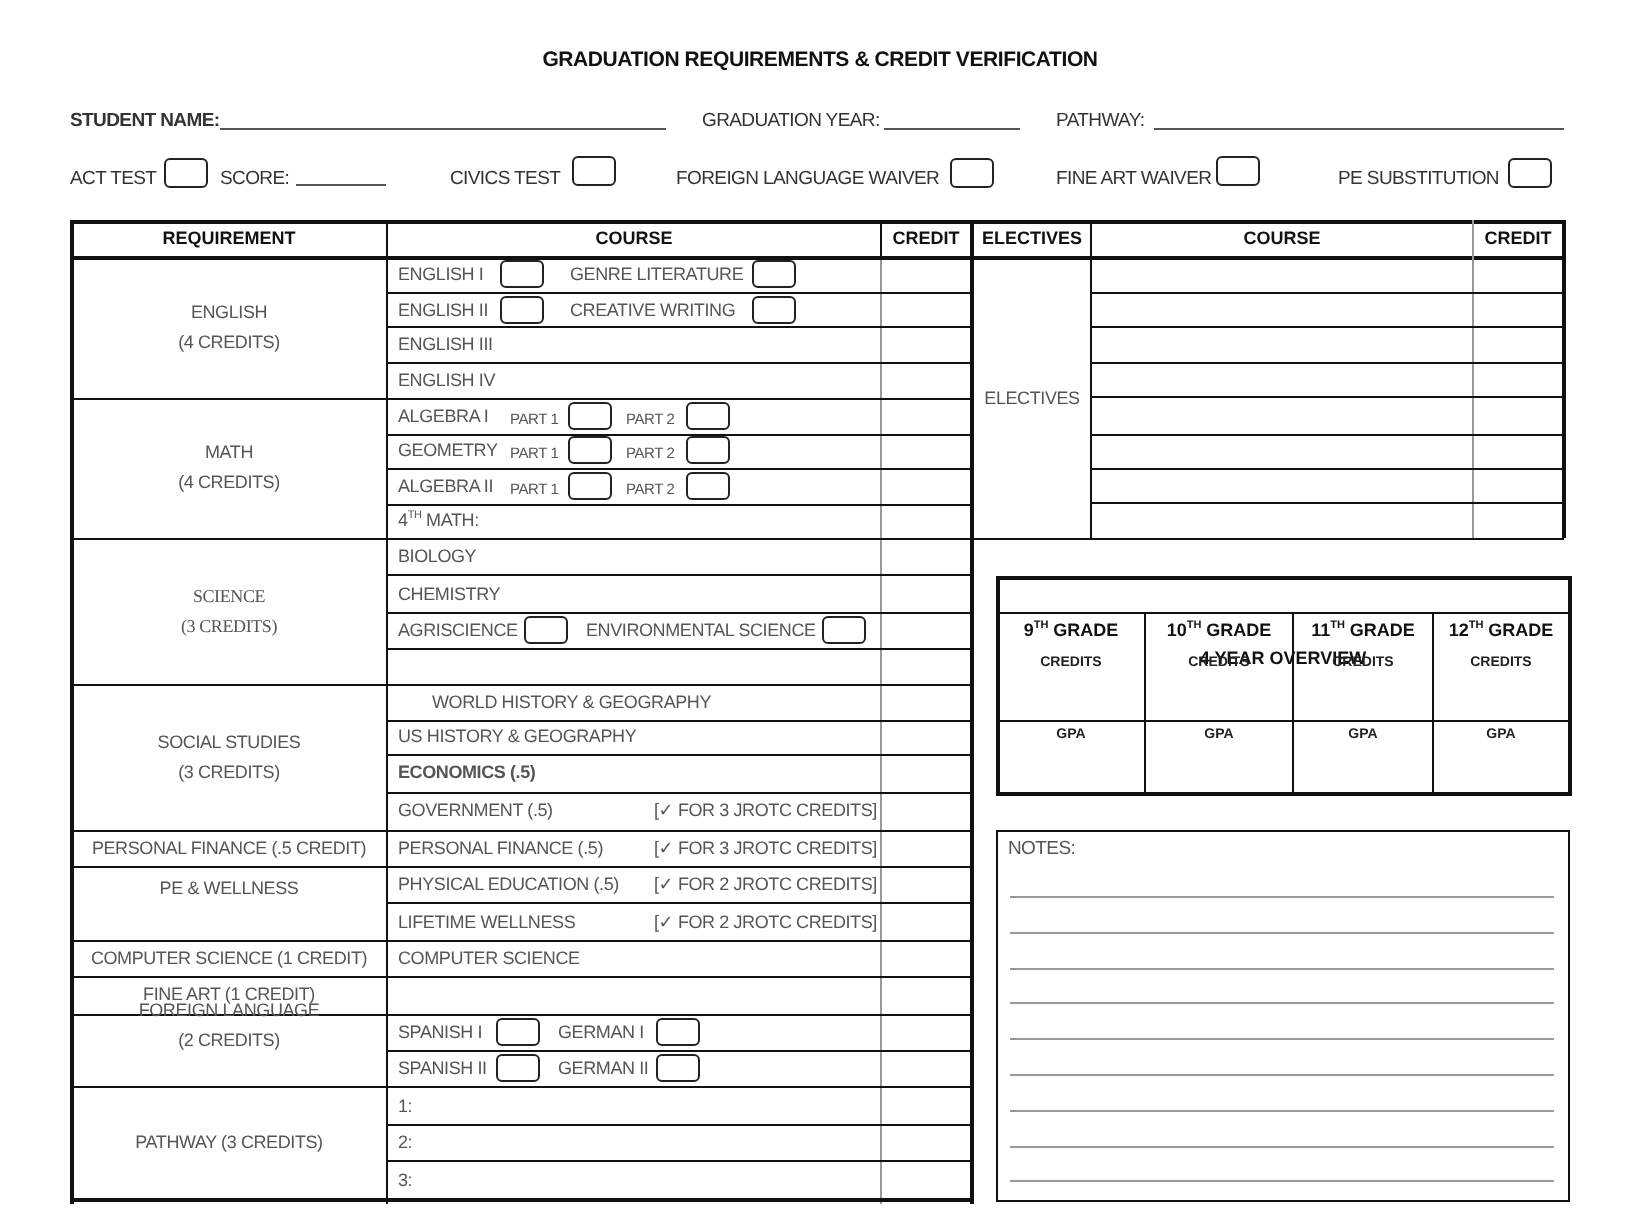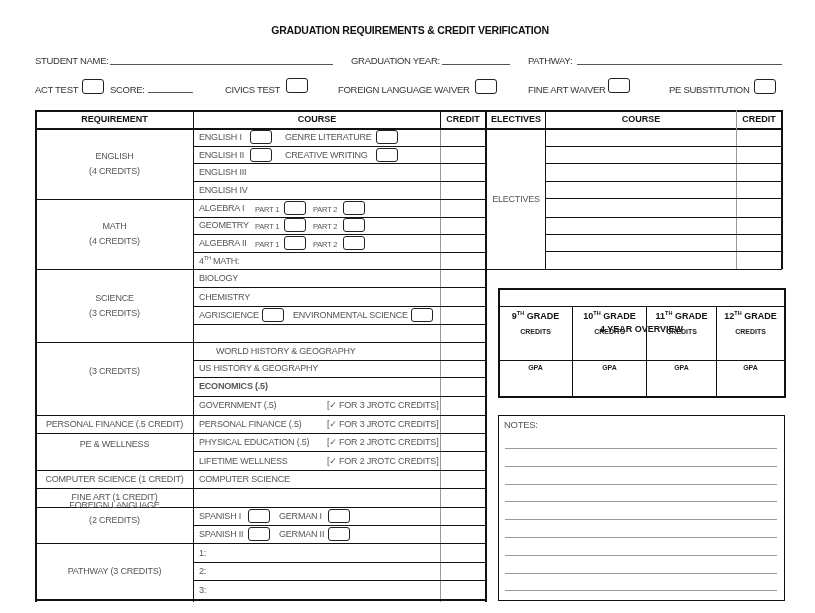--- a/index.html
+++ b/index.html
@@ -25,21 +25,21 @@
   sup { font-size: 5.5px; vertical-align: 4px; }
   .ov-hdr { position: absolute; font-size: 9px; font-weight: bold; color: #111; text-align: center; white-space: nowrap; }
   .ov-sub { position: absolute; font-size: 7px; font-weight: bold; color: #222; text-align: center; white-space: nowrap; }
   .note-line { position: absolute; left: 505px; width: 272px; border-top: 1px solid #999; height: 0; }
 </style>
 </head>
 <body>
 
 <div class="abs title">GRADUATION REQUIREMENTS &amp; CREDIT VERIFICATION</div>
 
-<span class="abs lbl" style="left:35px;top:55px;">STUDENT NAME:</span>
+<span class="abs lbl" style="left:35px;top:55px;font-weight:bold;">STUDENT NAME:</span>
 <div class="abs uline" style="left:110px;top:64px;width:223px;"></div>
 <span class="abs lbl" style="left:351px;top:55px;">GRADUATION YEAR:</span>
 <div class="abs uline" style="left:442px;top:64px;width:68px;"></div>
 <span class="abs lbl" style="left:528px;top:55px;">PATHWAY:</span>
 <div class="abs uline" style="left:577px;top:64px;width:205px;"></div>
 
 <span class="abs lbl" style="left:35px;top:84px;">ACT TEST</span>
 <div class="abs cb" style="left:82px;top:79px;width:22px;height:15px;"></div>
 <span class="abs lbl" style="left:110px;top:84px;">SCORE:</span>
 <div class="abs uline" style="left:148px;top:92px;width:45px;"></div>
@@ -104,25 +104,26 @@
   <div class="hdr" style="left:441px;width:44px;top:114px;">CREDIT</div>
 
   <div class="req" style="left:36px;width:157px;top:149px;">
     <div>ENGLISH</div>
     <div>(4 CREDITS)</div>
   </div>
   <div class="req" style="left:36px;width:157px;top:219px;">
     <div>MATH</div>
     <div>(4 CREDITS)</div>
   </div>
-  <div class="req" style="left:36px;width:157px;top:291px;">
+  <div class="req" style="left:36px;width:157px;top:291px;font-family:Liberation Serif, serif;">
     <div>SCIENCE</div>
     <div>(3 CREDITS)</div>
   </div>
   <div class="req" style="left:36px;width:157px;top:364px;">
+    <div>SOCIAL STUDIES</div>
     <div>(3 CREDITS)</div>
   </div>
   <div class="req" style="left:36px;width:157px;top:417px;">PERSONAL FINANCE (.5 CREDIT)</div>
   <div class="req" style="left:36px;width:157px;top:437px;">
     <div>PE &amp; WELLNESS</div>
   </div>
   <div class="req" style="left:36px;width:157px;top:472px;">COMPUTER SCIENCE (1 CREDIT)</div>
   <div class="req" style="left:36px;width:157px;top:490px;">FINE ART (1 CREDIT)</div>
   <div class="req" style="left:36px;width:157px;top:498px;">
     <div>FOREIGN LANGUAGE</div>

